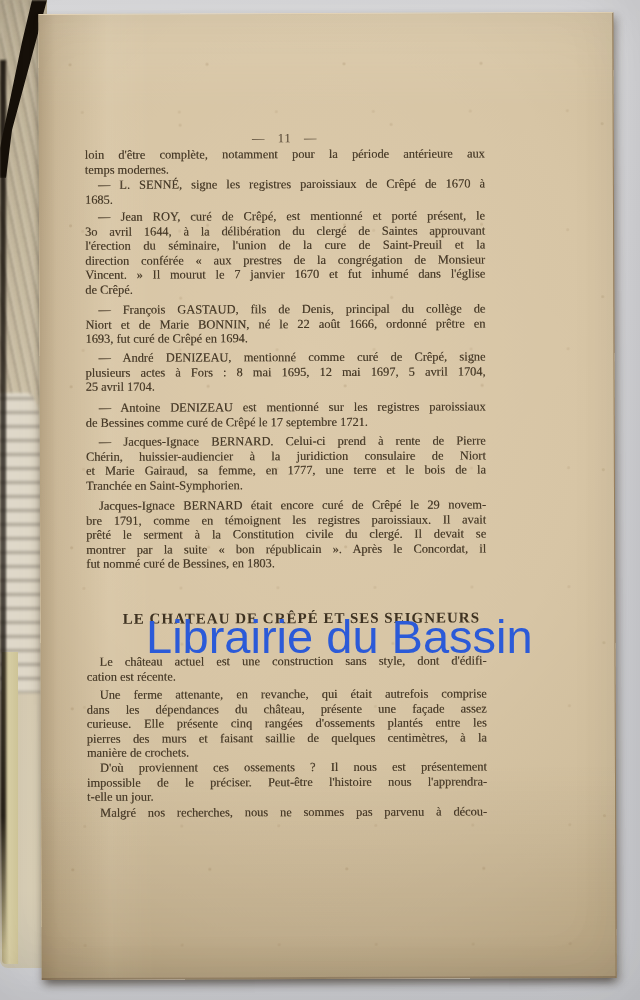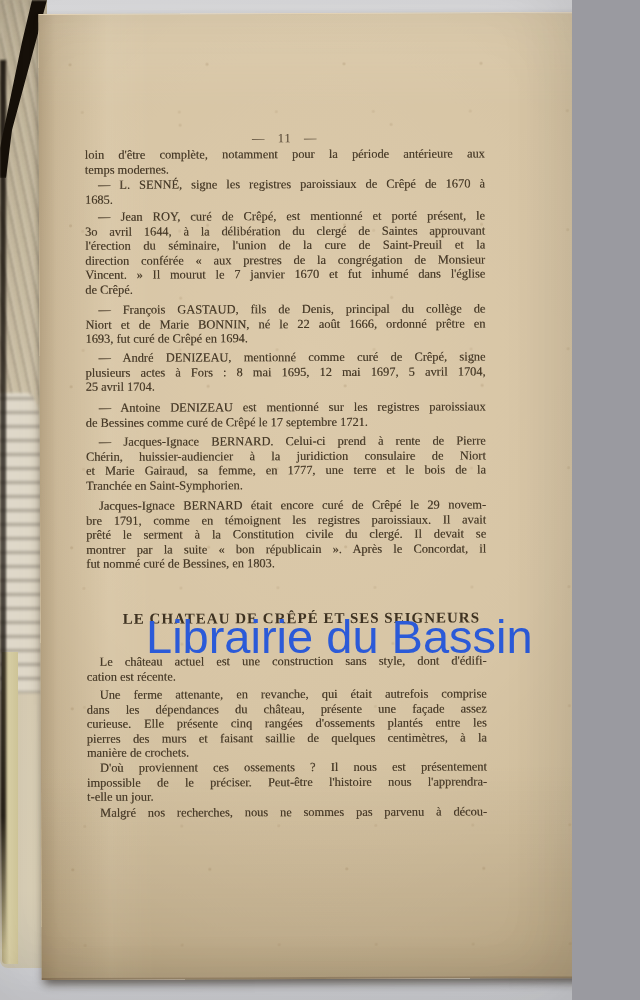--- a/index.html
+++ b/index.html
@@ -1,17 +1,17 @@
 <!DOCTYPE html>
 <html><head>
 <meta charset="utf-8">
 <style>
   html,body { margin:0; padding:0; background:#9a9aa0; }
   .stage {
-    position:relative; width:572px; height:1000px; overflow:hidden;
+    position:relative; width:640px; height:1000px; overflow:hidden;
     background: linear-gradient(155deg, #dfdfe1 0%, #d8d8db 40%, #cdced2 100%);
     font-family:"Liberation Serif", serif;
   }
   
   .edge-stack {
     position:absolute; left:0; top:0; width:47px; height:968px;
     background: linear-gradient(to bottom,
       #bdb197 0%, #c6ba9f 20%, #d0c4aa 45%, #d8cdb4 70%, #d9cfb6 92%, #cfc7b2 100%);
     border-bottom-left-radius:8px;
   }

